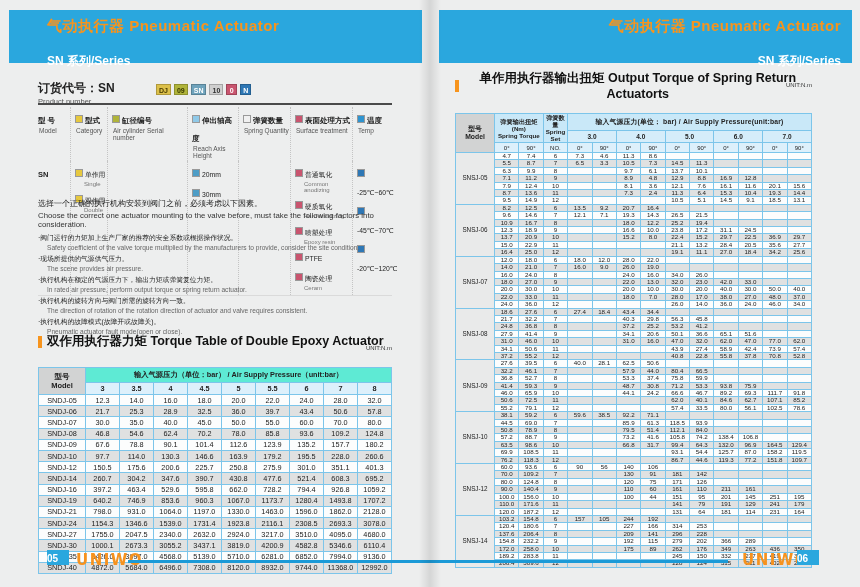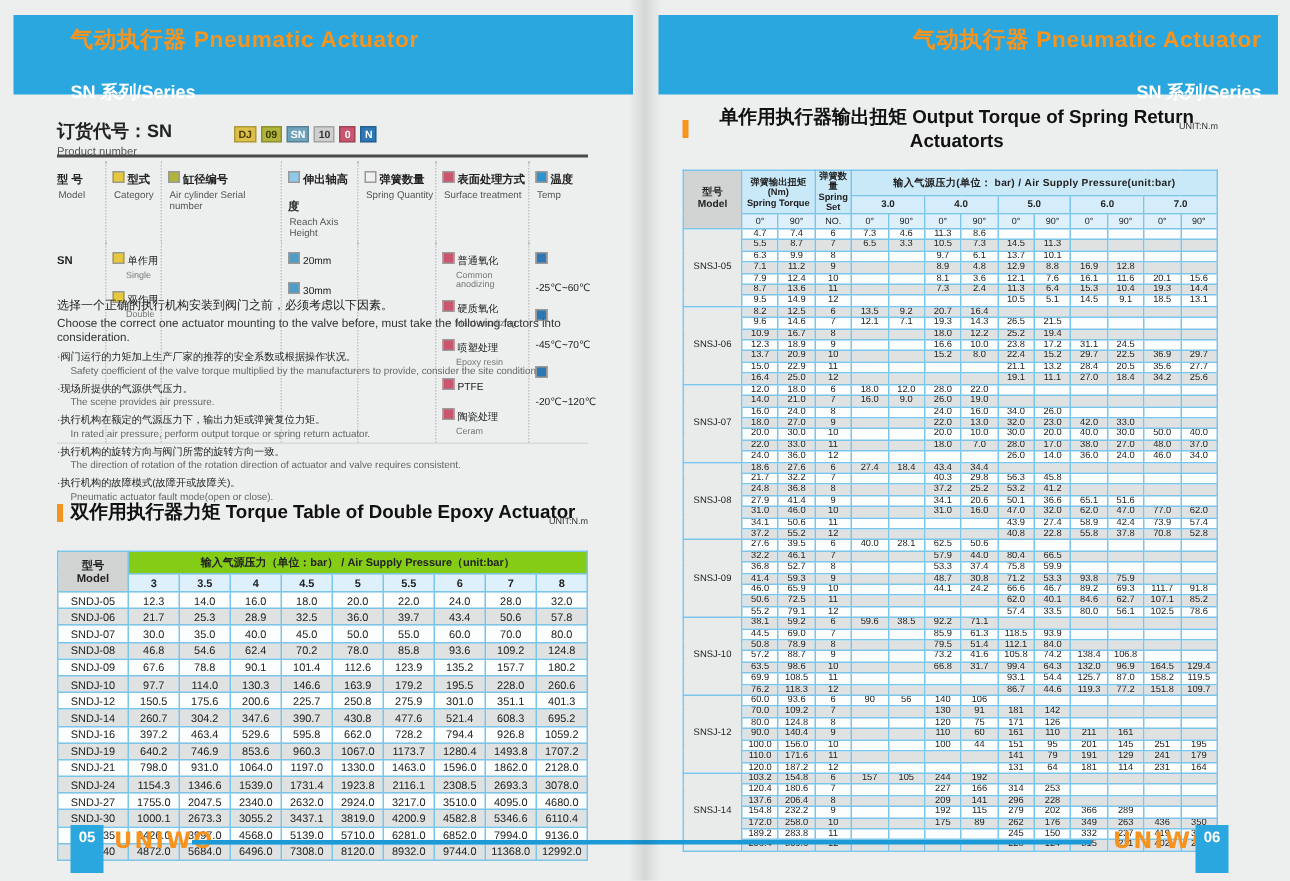--- a/index.html
+++ b/index.html
@@ -46,40 +46,40 @@
   .bullets{margin-top:4px;}
   .b-zh{font-size:6.8px;color:#222;margin-top:3px;}
   .b-en{font-size:6.6px;color:#666;margin-left:9px;margin-top:1px;width:330px;}
   
   .torqsec{position:absolute;top:333px;left:38px;width:354px;}
   .unitlbl{position:absolute;right:0;top:12px;font-size:6px;color:#333;}
   table{border-collapse:collapse;background:#FCFDFD;}
   #double-table{width:354px;margin-top:17px;table-layout:fixed;}
   #double-table th,#double-table td{border:1px solid #7CC5EA;text-align:center;padding:0;}
   #double-table .mh{width:46px;background:#D2D3D3;font-size:7.5px;font-weight:bold;line-height:9px;}
-  #double-table .airh{background:#84cc16;font-size:7.3px;font-weight:bold;height:14px;}
+  #double-table .airh{background:#5eead4;font-size:7.3px;font-weight:bold;height:14px;}
   #double-table .ph{background:#DDF0FB;font-size:7.3px;font-weight:bold;height:11px;}
   #double-table td{font-size:7.3px;height:10.2px;color:#222;}
   tr.alt{background:#E0E1E1;}
   
   .springsec{position:absolute;top:70px;left:25px;width:357px;}
   #spring-table{width:357px;margin-top:12px;table-layout:fixed;}
   #spring-table th,#spring-table td{border:1px solid #7CC5EA;text-align:center;padding:0;overflow:hidden;}
   #spring-table th{background:#C9E8F8;font-weight:bold;}
   #spring-table .mh{width:38px;background:#D2D3D3;font-size:6.8px;line-height:8px;}
   #spring-table .two{font-size:6.2px;line-height:7px;}
   #spring-table .airh{font-size:6.8px;height:13px;letter-spacing:0.2px;}
   #spring-table .gh{font-size:6.5px;height:9px;background:#D5EDFA;}
   #spring-table .dh{font-size:6px;height:9px;background:#DDF0FB;font-weight:normal;}
   #spring-table td{font-size:6.2px;height:6.2px;line-height:6.4px;color:#222;}
   #spring-table .mcell{background:#E9EAEA;font-size:6.3px;}
   .c-s0{width:30px;} .c-s90{width:22px;} .c-no{width:24px;}
   
-  .pagebox{position:absolute;width:22px;height:32px;background:#2AA7DE;color:#fff;font-weight:bold;
-           font-size:10px;text-align:center;line-height:18px;}
+  .pagebox{position:absolute;width:22px;height:15px;background:#2AA7DE;color:#fff;font-weight:bold;
+           font-size:10px;line-height:18px;}
   .logo{position:absolute;color:#F6921E;font-weight:bold;font-size:15px;letter-spacing:1.5px;
         font-family:"DejaVu Sans",sans-serif;}
   .fline{position:absolute;height:3px;background:#1B9AD7;top:560px;}
 </style>
 </head>
 <body>
 
 <div class="page" id="pageL">
   <div class="banner">
     <div class="t1">

